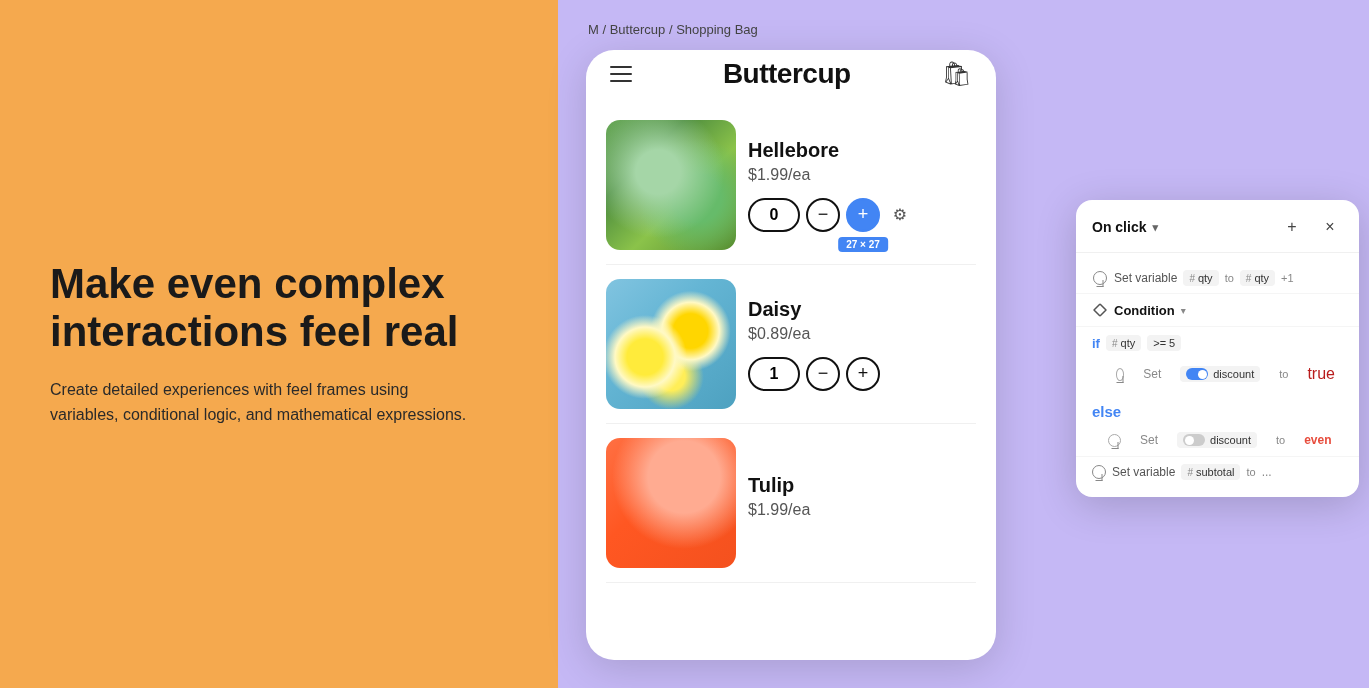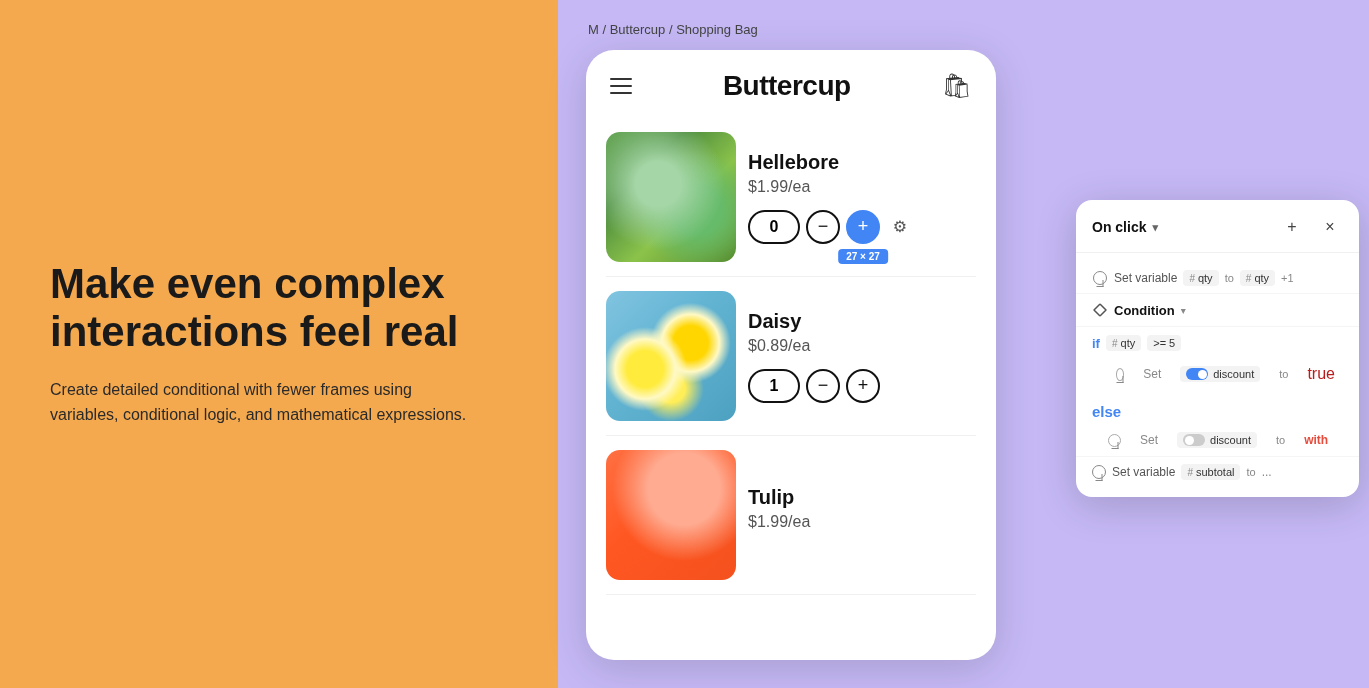--- a/index.html
+++ b/index.html
@@ -67,21 +67,21 @@
       border-radius: 28px;
       box-shadow: 0 8px 40px rgba(0,0,0,0.15);
       overflow: hidden;
     }
 
     
     .app-header {
       display: flex;
       align-items: center;
       justify-content: space-between;
-      padding: 20px 24px 16px;
+      padding: 8px 24px 16px;
     }
     .hamburger {
       display: flex;
       flex-direction: column;
       gap: 5px;
       cursor: pointer;
     }
     .hamburger span {
       display: block;
       width: 22px;
@@ -487,21 +487,21 @@
   </style>
 </head>
 <body>
 
 <div class="left-panel">
   <div class="left-content">
     <h1>
       <span>Make even complex</span><br>
       <span>interactions feel real</span>
     </h1>
-    <p>Create detailed conditional with fewer frames using variables, conditional logic, and mathematical expressions.</p>
+    <p>Create detailed experiences with feel frames using variables, conditional logic, and mathematical expressions.</p>
   </div>
 </div>
 
 <div class="right-panel">
 
   <div class="breadcrumb">M / Buttercup / Shopping Bag</div>
 
   <div class="app-mockup">
 
     <div class="app-header">
@@ -626,21 +626,21 @@
       <div class="keyword-else">else</div>
 
       <div class="set-row" style="padding-left:32px; margin-bottom:2px;">
         <div class="action-icon-circle" style="width:13px;height:13px;border-color:#aaa;"></div>
         <span class="set-keyword">Set</span>
         <div class="toggle-tag">
           <div class="toggle-switch off"></div>
           <span>discount</span>
         </div>
         <span class="keyword-to">to</span>
-        <span class="value-false">with</span>
+        <span class="value-false">even</span>
       </div>
 
       <div class="last-action-row">
         <div class="action-icon-circle"></div>
         <span class="action-label">Set variable</span>
         <div class="action-tag">
           <span class="hash-symbol">#</span>
           <span>subtotal</span>
         </div>
         <span class="keyword-to">to</span>

